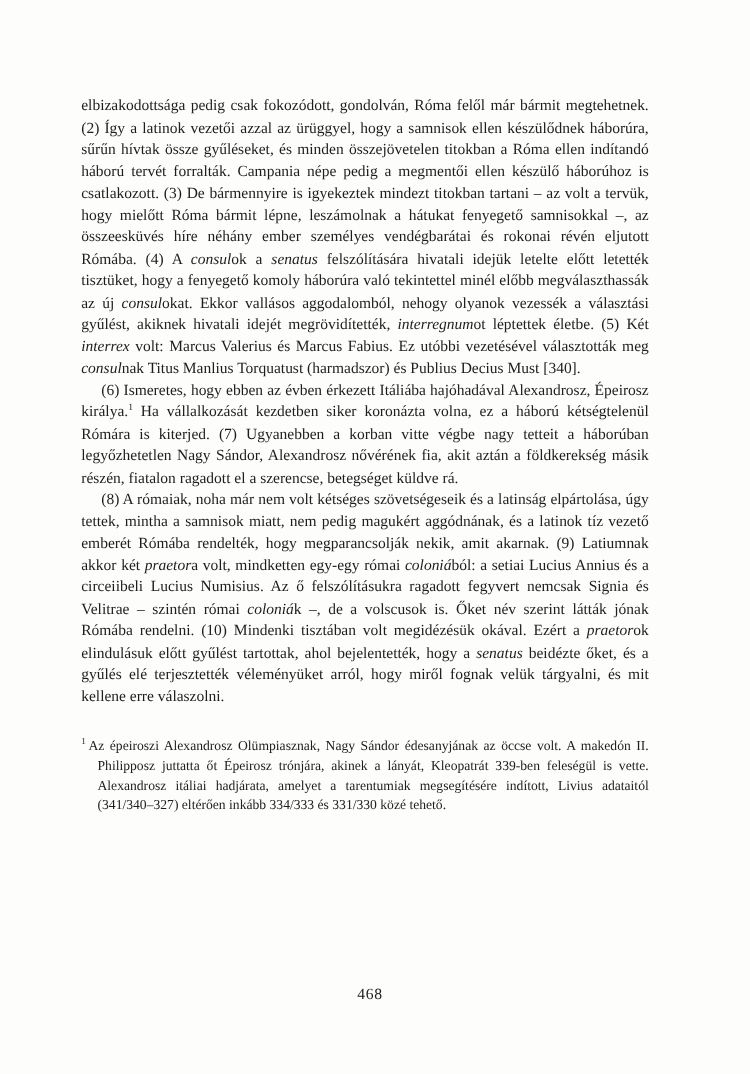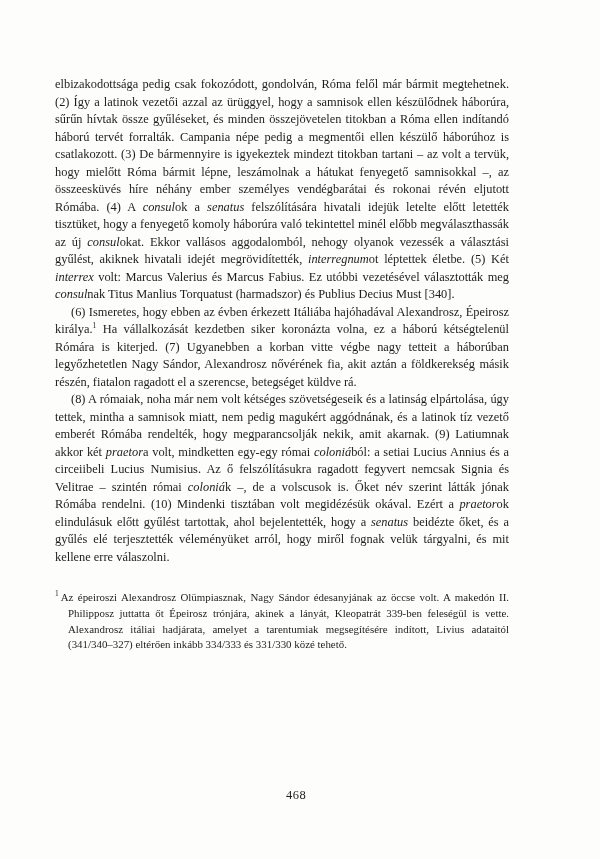--- a/index.html
+++ b/index.html
@@ -12,21 +12,21 @@
     width: 600px;
     height: 859px;
     margin: 0 auto;
     background: #fdfdfc;
     font-family: "Liberation Serif", "DejaVu Serif", serif;
     color: #1d1d1d;
     overflow: hidden;
   }
   .text-block {
     position: absolute;
-    left: 55px;
+    left: 65px;
     top: 76px;
     width: 454px;
   }
   .body-text .para {
     font-size: 12.4px;
     line-height: 17.5px;
     text-align: justify;
     hyphens: none;
     margin: 0;
   }

